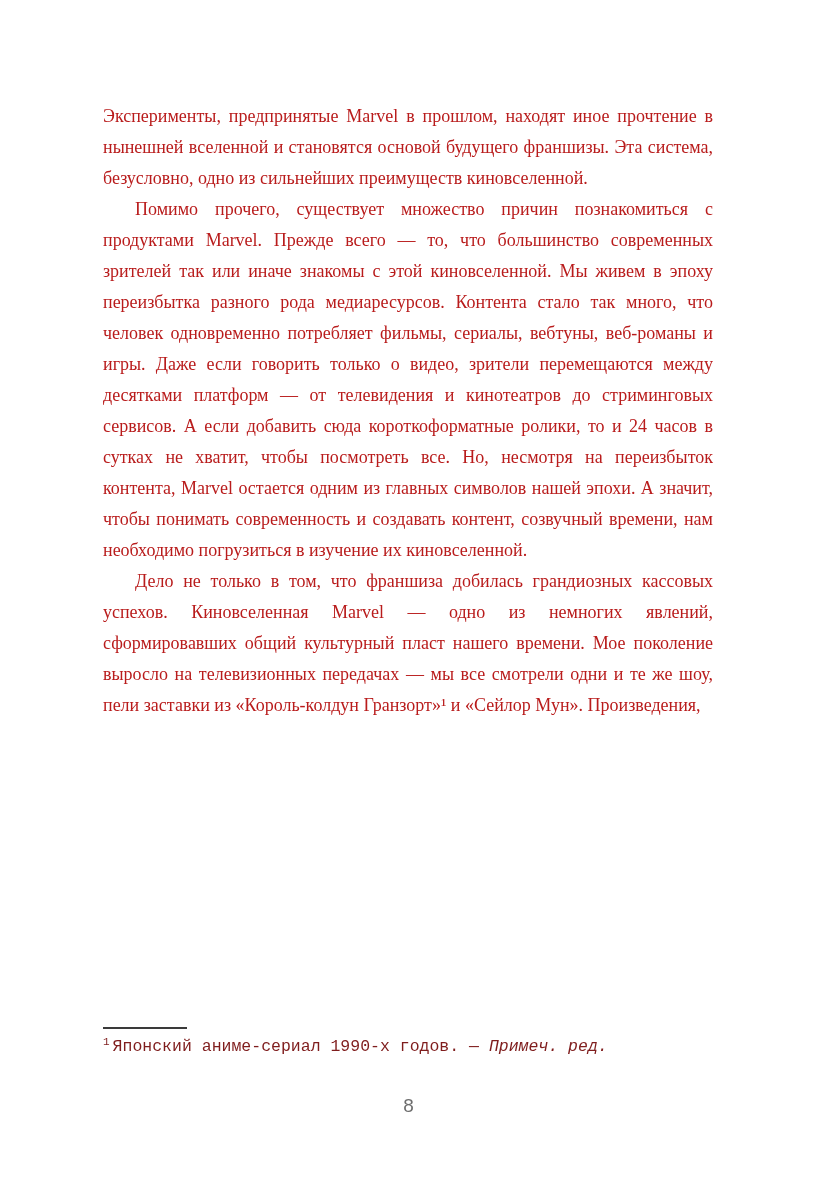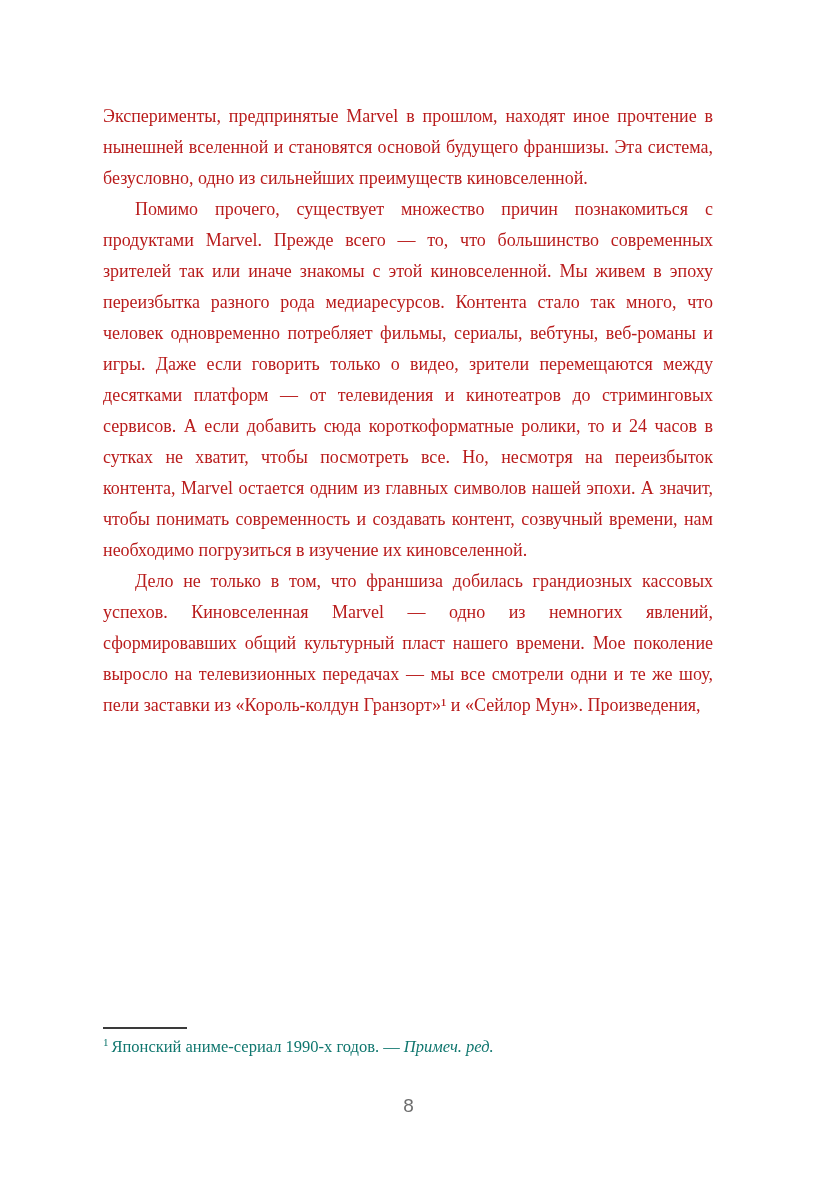--- a/index.html
+++ b/index.html
@@ -41,24 +41,24 @@
     top: 1027px;
     width: 610px;
   }
   .footnote-rule {
     width: 84px;
     height: 0;
     border-top: 2px solid #3a3a3a;
     margin-bottom: 7px;
   }
   .footnote {
-    font-family: Liberation Serif, serif;
+    font-family: Liberation Mono, monospace;
     font-size: 16.5px;
     line-height: 22px;
-    color: #0f766e;
+    color: #7f1d1d;
     text-align: left;
   }
   .footnote sup {
     font-size: 11px;
     line-height: 0;
     vertical-align: super;
     margin-right: 3px;
   }
   .footnote .src {
     font-style: italic;

